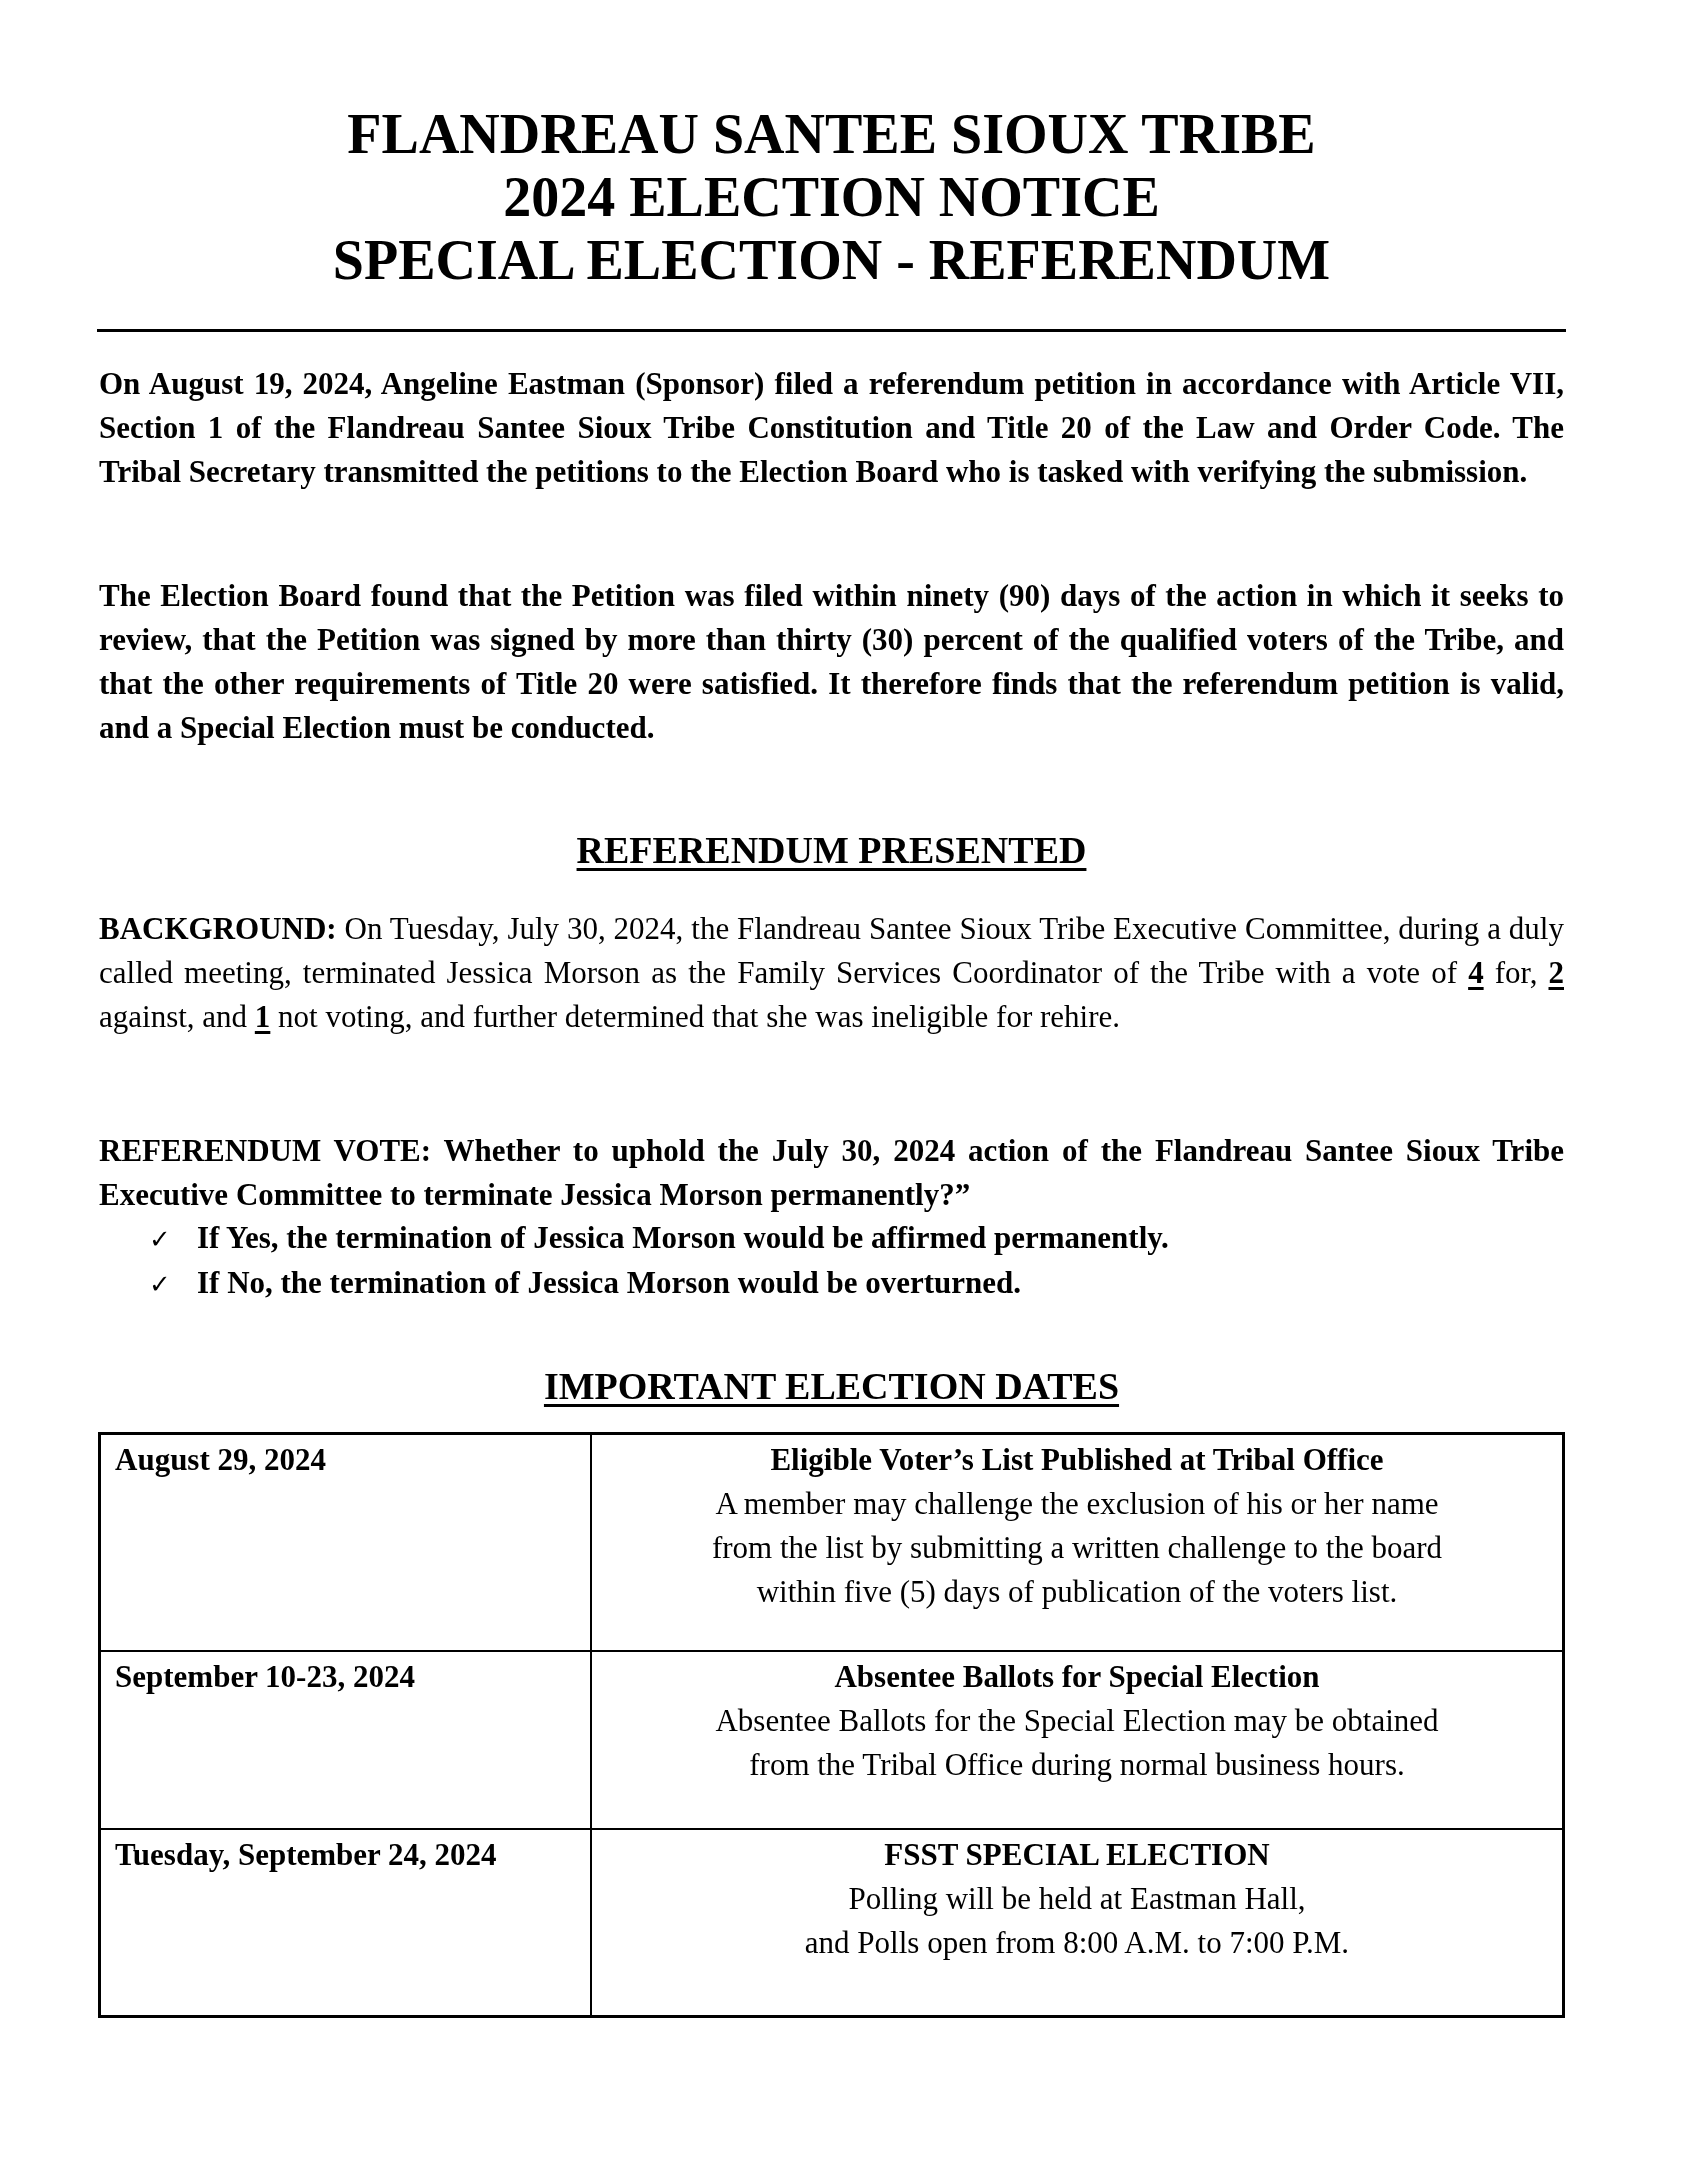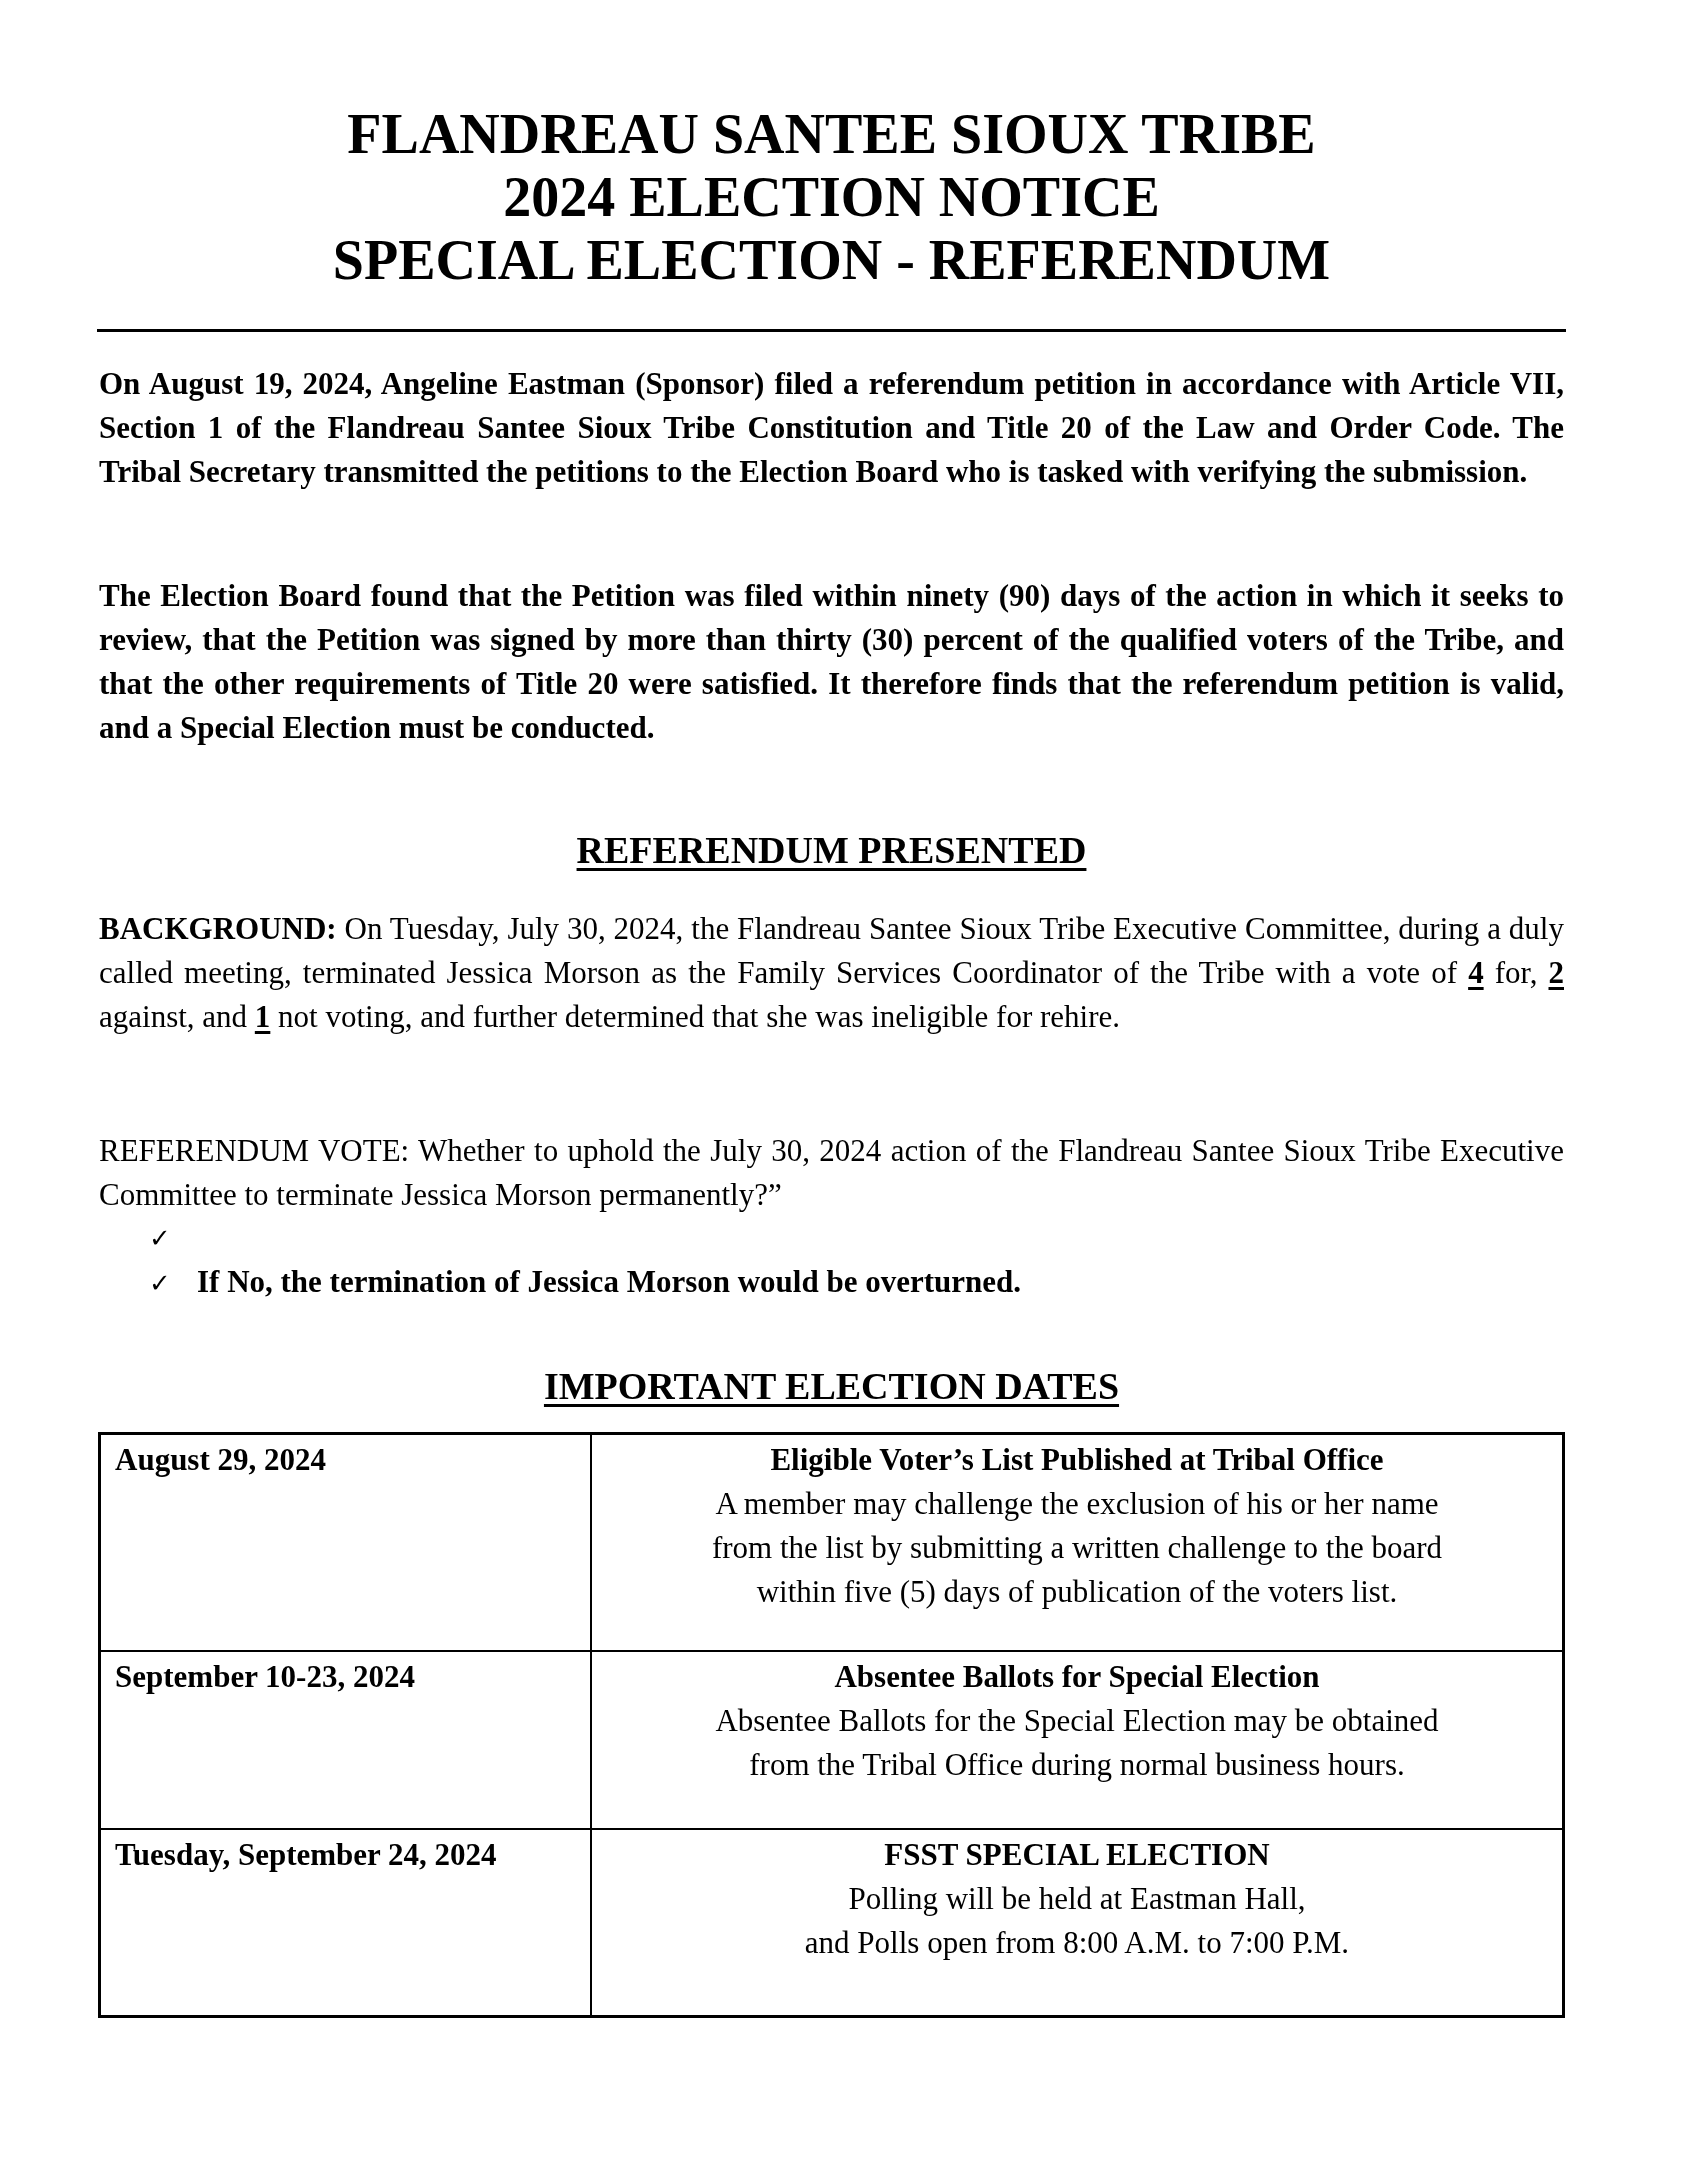--- a/index.html
+++ b/index.html
@@ -68,21 +68,21 @@
   }
   .h-ref { top: 828px; }
   .p3 { top: 907px; }
   .p3 .lead { font-weight: bold; margin-top: 40px; }
   .uvote {
     font-weight: bold;
     text-decoration: underline;
     text-decoration-thickness: 3px;
     text-underline-offset: 4px;
   }
-  .p4 { top: 1129px; font-weight: normal; }
+  .p4 { top: 1129px; font-weight: bold; }
   .checks {
     position: absolute;
     top: 1216px;
     left: 50px;
     width: 1416px;
     font-size: 31px;
     line-height: 44px;
     font-weight: bold;
   }
   .check-item { display: flex; align-items: baseline; }
@@ -143,20 +143,21 @@
     <span>REFERENDUM PRESENTED</span>
   </div>
 
   <div class="para p3"><span class="lead">BACKGROUND:</span><span>  On Tuesday, July 30, 2024, the Flandreau Santee Sioux Tribe Executive Committee, during a duly called meeting, terminated Jessica Morson as the Family Services Coordinator of the Tribe with a vote of </span><span class="uvote">4</span><span> for, </span><span class="uvote">2</span><span> against, and </span><span class="uvote">1</span><span> not voting, and further determined that she was ineligible for rehire.</span></div>
 
   <div class="para p4">REFERENDUM VOTE:  Whether to uphold the July 30, 2024 action of the Flandreau Santee Sioux Tribe Executive Committee to terminate Jessica Morson permanently?”</div>
 
   <div class="checks">
     <div class="check-item">
       <span class="check-icon">✓</span>
+      <span>If Yes, the termination of Jessica Morson would be affirmed permanently.</span>
     </div>
     <div class="check-item">
       <span class="check-icon">✓</span>
       <span>If No, the termination of Jessica Morson would be overturned.</span>
     </div>
   </div>
 
   <div class="section-heading h-dates">
     <span>IMPORTANT ELECTION DATES</span>
   </div>

